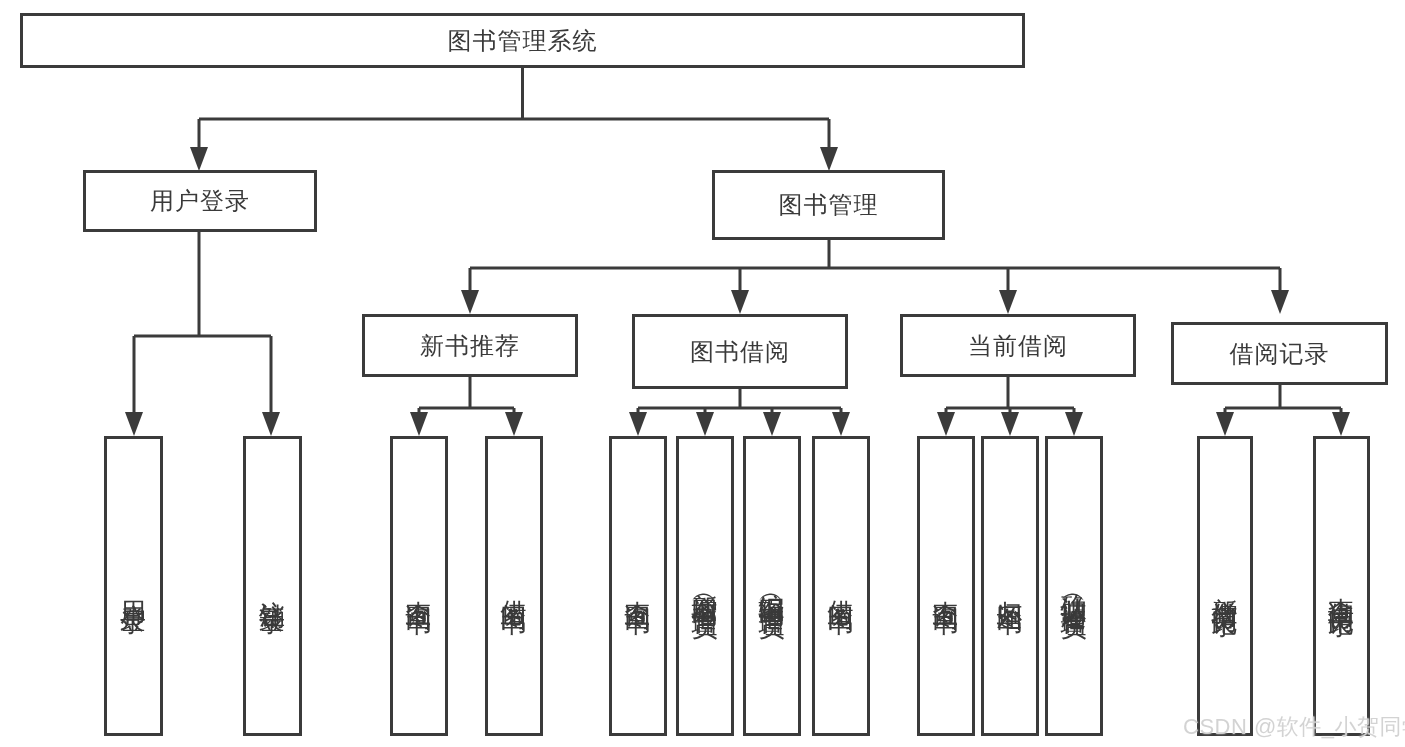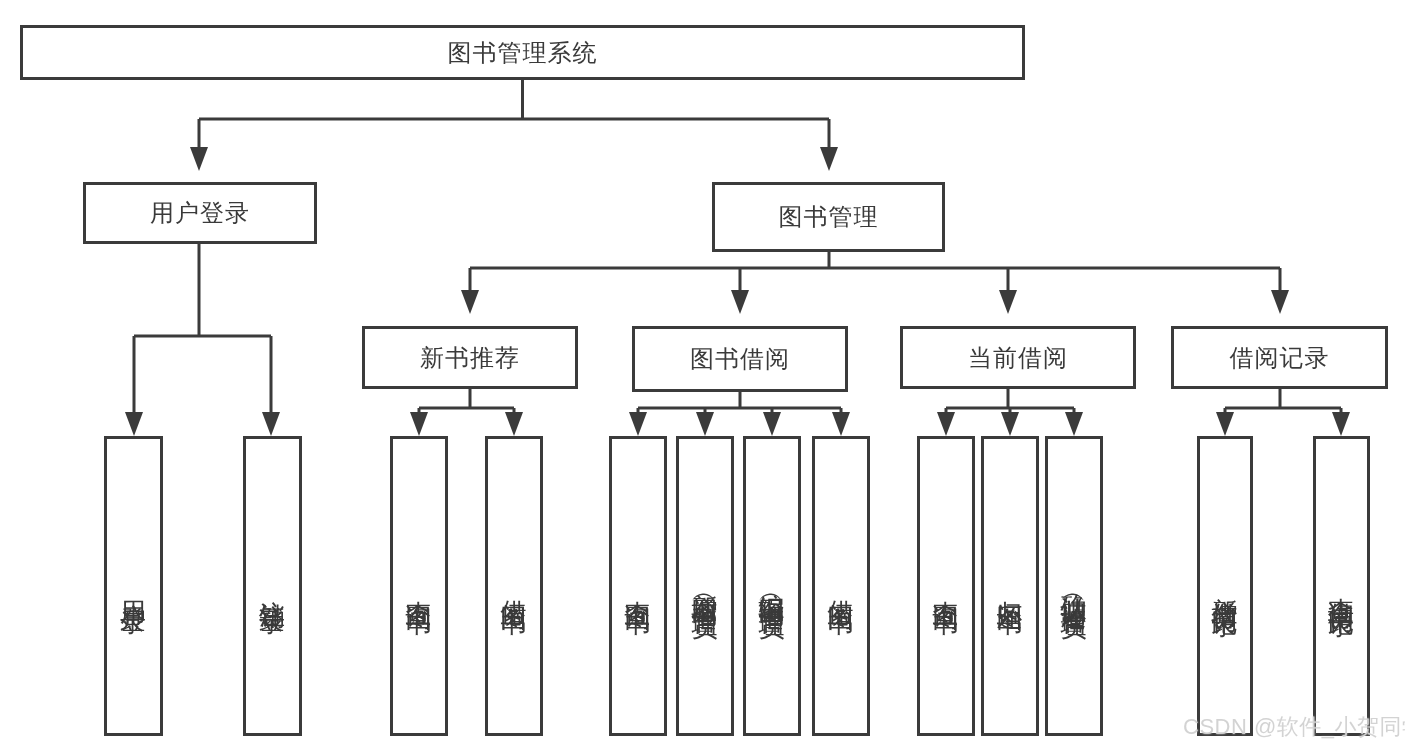--- a/index.html
+++ b/index.html
@@ -23,21 +23,20 @@
     box-sizing: border-box;
     border: 3px solid #3b3b3b;
     background: #ffffff;
     display: flex;
     align-items: center;
     justify-content: center;
     font-size: 24px;
     letter-spacing: 1px;
     color: #3a3a3a;
     z-index: 2;
-    margin-top: 12px;
   }
   .vbox {
     position: absolute;
     box-sizing: border-box;
     border: 3px solid #3b3b3b;
     background: #ffffff;
     display: flex;
     align-items: center;
     justify-content: center;
     z-index: 2;
@@ -122,27 +121,27 @@
   <div class="hbox" style="left:83px; top:170px; width:234px; height:62px;">
     <span>用户登录</span>
   </div>
   <div class="hbox" style="left:712px; top:170px; width:233px; height:70px;">
     <span>图书管理</span>
   </div>
 
   <div class="hbox" style="left:362px; top:314px; width:216px; height:63px;">
     <span>新书推荐</span>
   </div>
-  <div class="hbox" style="left:632px; top:314px; width:216px; height:66px;">
+  <div class="hbox" style="left:632px; top:314px; width:216px; height:75px;">
     <span>图书借阅</span>
   </div>
   <div class="hbox" style="left:900px; top:314px; width:236px; height:63px;">
     <span>当前借阅</span>
   </div>
-  <div class="hbox" style="left:1171px; top:314px; width:217px; height:63px;">
+  <div class="hbox" style="left:1171px; top:322px; width:217px; height:63px;">
     <span>借阅记录</span>
   </div>
 
   <div class="vbox" style="left:104px; top:436px; width:59px; height:300px;">
     <span class="vtext">用户登录</span>
   </div>
   <div class="vbox" style="left:243px; top:436px; width:59px; height:300px;">
     <span class="vtext">注销登录</span>
   </div>
 

